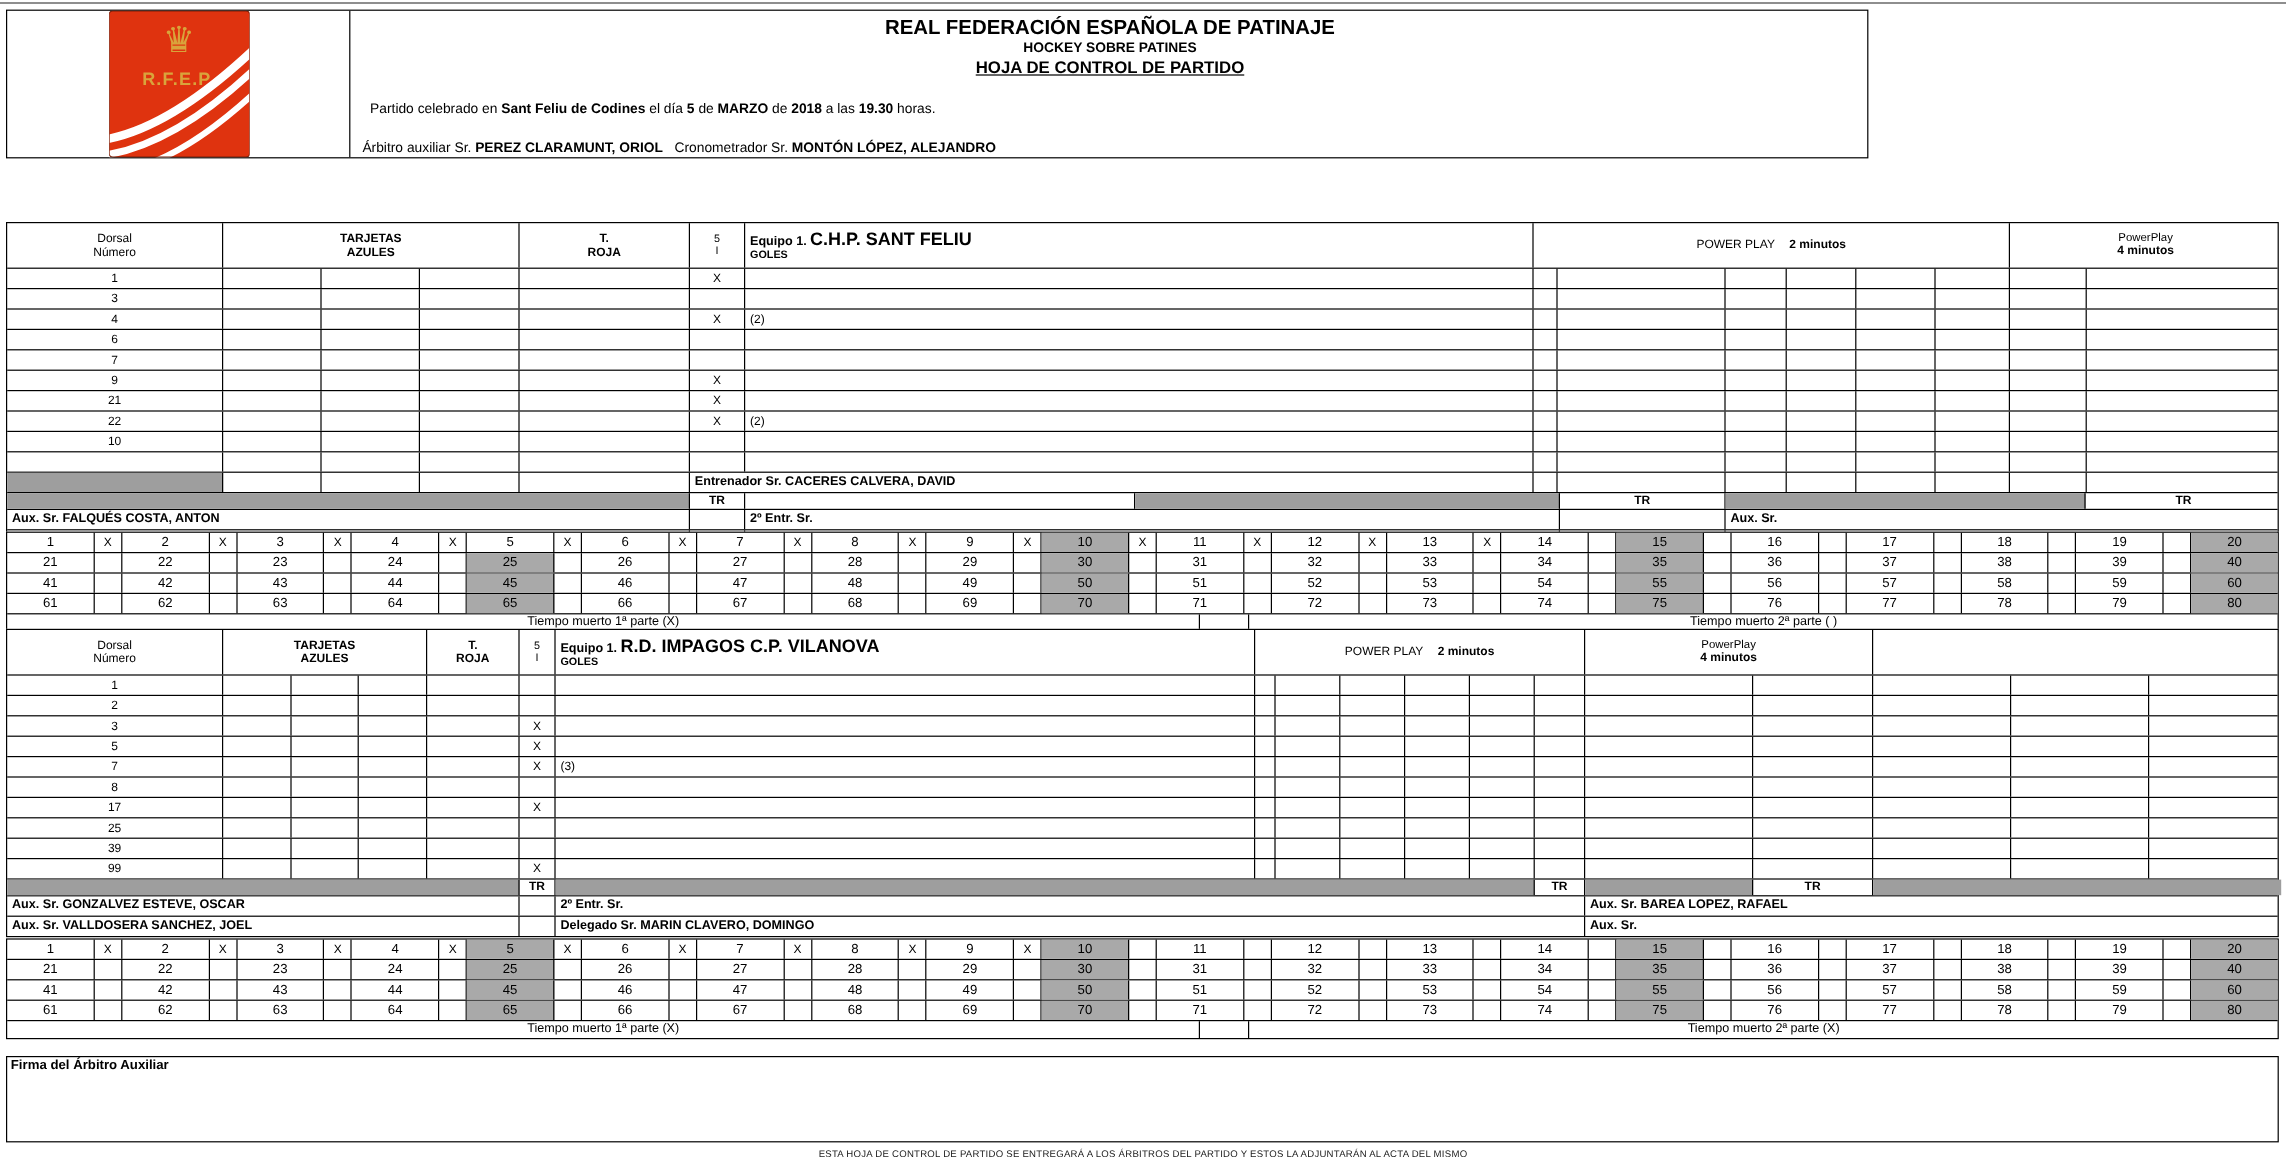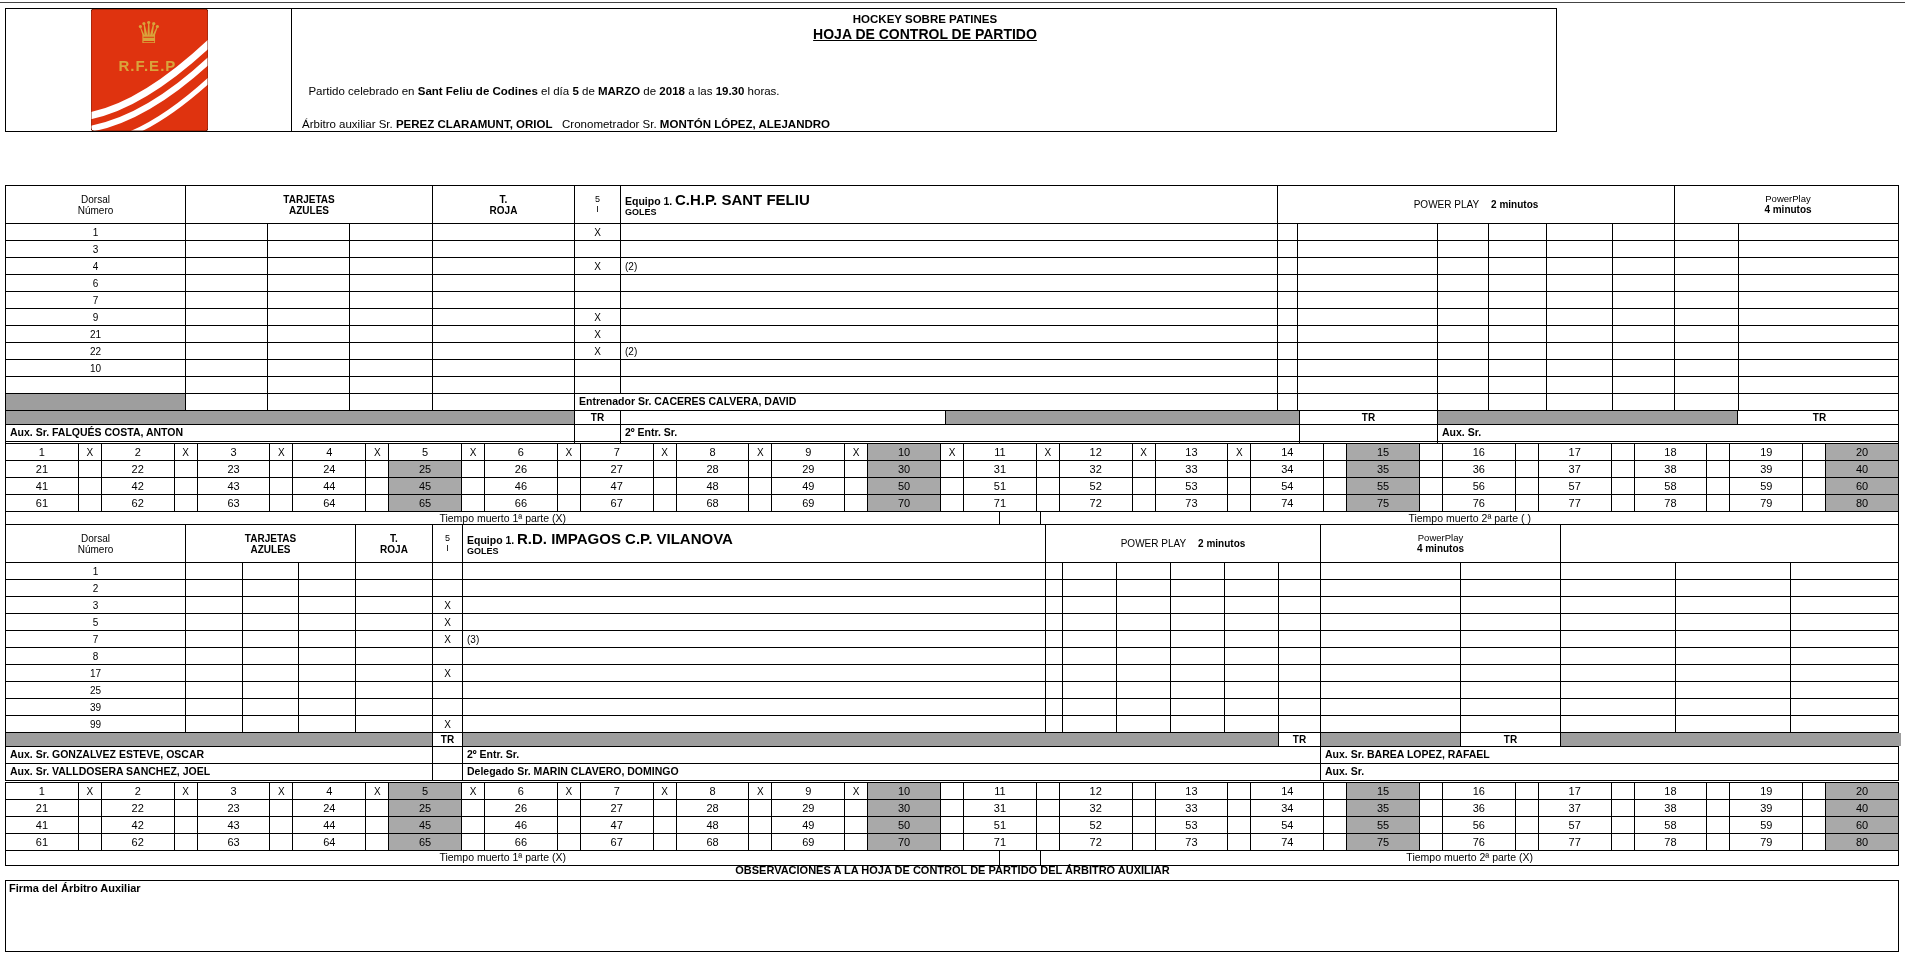--- a/index.html
+++ b/index.html
@@ -61,20 +61,21 @@
         </g>
         <text x="58" y="62" font-size="15" font-weight="bold" text-anchor="middle" fill="#d9a43b" font-family="Liberation Sans" letter-spacing="1">R.F.E.P.</text>
         <path d="M -8 108 Q 50 100 125 28" stroke="#fff" stroke-width="7" fill="none"></path>
         <path d="M -8 121 Q 55 113 128 42" stroke="#fff" stroke-width="6" fill="none"></path>
         <path d="M 8 134 Q 62 126 132 58" stroke="#fff" stroke-width="5" fill="none"></path>
         <rect x="0" y="0" width="117" height="122" rx="3" fill="none" stroke="#7a1f08" stroke-width="1"></rect>
       </svg>
     </div>
     <div id="hdr-right">
       <div class="titleblock">
+        <div class="fed">REAL FEDERACIÓN ESPAÑOLA DE PATINAJE</div>
         <div class="disc">HOCKEY SOBRE PATINES</div>
         <div class="doct">HOJA DE CONTROL DE PARTIDO</div>
       </div>
       <div class="mline" style="top:76px;" id="matchline"><span>  Partido celebrado en </span><span class="b">Sant Feliu de Codines</span><span> el día </span><span class="b">5</span><span> de </span><span class="b">MARZO</span><span> de </span><span class="b">2018</span><span> a las </span><span class="b">19.30</span><span> horas.</span></div>
       <div class="mline" style="top:109px;" id="officialsline"><span>Árbitro auxiliar Sr. </span><span class="b">PEREZ CLARAMUNT, ORIOL</span><span>   Cronometrador Sr. </span><span class="b">MONTÓN LÓPEZ, ALEJANDRO</span></div>
     </div>
   </div>
 
   <div id="team1-table" class="abs ttable" style="left:5px;top:185px;width:1894px;">
       <div class="trow" style="height: 37px;">
@@ -920,17 +921,17 @@
         <div class="c gridx" style="width: auto; flex: 11 1 0px; height: 16px;"></div>
         <div class="c gridnum graycell-num" style="width: auto; flex: 36 1 0px; height: 16px;">80</div>
       </div>
       <div class="trow" style="height: 14px;">
         <div class="c tiempo" style="width: auto; flex: 995 1 0px; height: 14px;">Tiempo muerto 1ª parte (X)</div>
         <div class="c" style="width: auto; flex: 40 1 0px; height: 14px;"></div>
         <div class="c tiempo" style="width: auto; flex: 858 1 0px; height: 14px;">Tiempo muerto 2ª parte (X)</div>
       </div>
     </div>
 
-  <div id="obs" class="abs">OBSERVACIONES A LA HOJA DE CONTROL DE PARTIDO DEL ÁRBITRO AUXILIAR</div>
   <div id="firmabox" class="abs">
     <div class="lbl">Firma del Árbitro Auxiliar</div>
   </div>
+  <div id="footer" class="abs">ESTA HOJA DE CONTROL DE PARTIDO SE ENTREGARÁ A LOS ÁRBITROS DEL PARTIDO Y ESTOS LA ADJUNTARÁN AL ACTA DEL MISMO</div>
 </div>
 
 </body></html>

